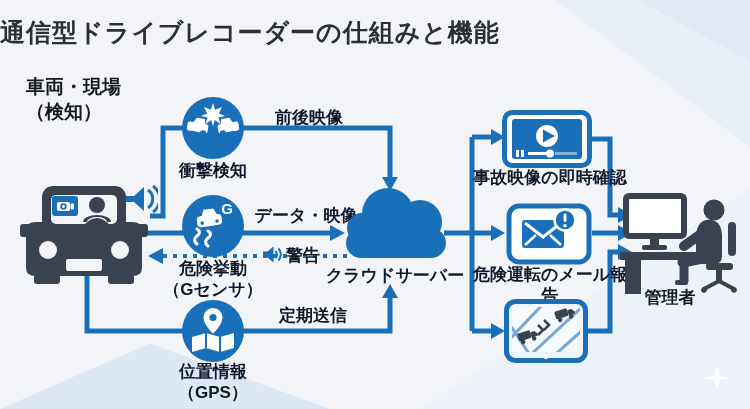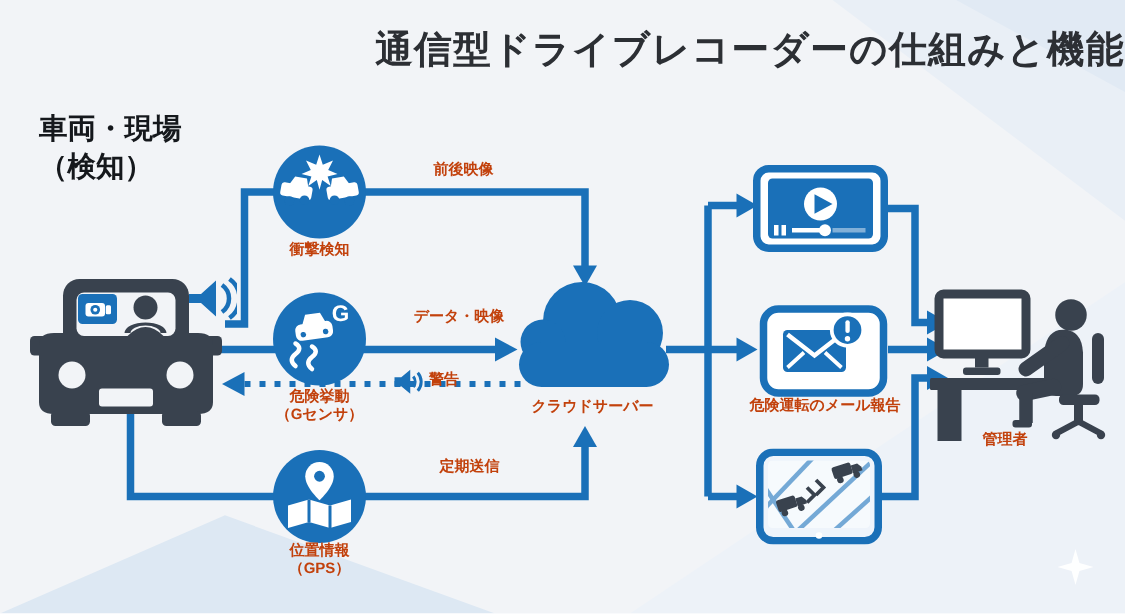--- a/index.html
+++ b/index.html
@@ -5,31 +5,31 @@
   html,body{margin:0;padding:0;background:#fff;}
   .stage{position:relative;width:750px;height:409px;background:#f2f4f7;overflow:hidden;
          font-family:"Liberation Sans",sans-serif;color:#15181c;}
   .bg{position:absolute;inset:0;pointer-events:none;}
   .bg1{clip-path:polygon(20% 84%,44% 100%,0% 100%);background:#dde8f3;}
   .bg2{clip-path:polygon(74% 0,100% 0,100% 36%);background:#e9eff6;}
   .bg3{clip-path:polygon(85% 0,100% 0,100% 15%);background:#e1eaf4;}
   .bg4{clip-path:polygon(100% 46%,100% 100%,56% 100%);background:#edf2f8;}
   .sparkle{position:absolute;left:705px;top:366px;width:24px;height:24px;background:#ffffff;opacity:.95;
            clip-path:polygon(50% 0,61% 39%,100% 50%,61% 61%,50% 100%,39% 61%,0 50%,39% 39%);}
-  .title{position:absolute;left:0;top:16px;width:100%;text-align:right;
+  .title{position:absolute;left:0;top:16px;width:100%;text-align:left;
          font-size:25px;font-weight:700;color:#2c2f34;letter-spacing:1px;}
   .side-header{position:absolute;top:74px;font-size:19px;font-weight:700;line-height:1.32;}
   .hdr-left{left:26px;width:122px;}
   .hdr-right{left:610px;width:140px;}
   .node{position:absolute;width:62px;height:62px;border-radius:50%;background:#1a70b8;
         display:flex;align-items:center;justify-content:center;}
-  .lbl{position:absolute;font-weight:700;font-size:10px;line-height:1.22;text-align:center;color:#c2410c;}
+  .lbl{position:absolute;font-weight:700;font-size:17px;line-height:1.22;text-align:center;color:#0f172a;}
   .abs{position:absolute;}
   svg{display:block;}
-  .warnrow{position:absolute;left:262px;top:246px;display:flex;align-items:center;gap:4px;}
+  .warnrow{position:absolute;left:262px;top:246px;display:flex;gap:4px;}
 </style>
 </head>
 <body>
 
 <div class="stage">
 
   <div class="bg bg1"></div>
   <div class="bg bg2"></div>
   <div class="bg bg3"></div>
   <div class="bg bg4"></div>
@@ -179,20 +179,21 @@
     <rect x="2.5" y="2.5" width="85" height="53" rx="8" fill="#fff" stroke="#1a70b8" stroke-width="5"></rect>
     <rect x="10" y="9" width="70" height="40" rx="3" fill="#1a70b8"></rect>
     <circle cx="45" cy="26" r="11" fill="#fff"></circle>
     <polygon points="41,19.5 41,32.5 53,26" fill="#1a70b8"></polygon>
     <rect x="14" y="40" width="3" height="7" fill="#fff"></rect>
     <rect x="19" y="40" width="3" height="7" fill="#fff"></rect>
     <path d="M26,43.5 L48,43.5" stroke="#fff" stroke-width="3"></path>
     <circle cx="48" cy="43.5" r="4" fill="#fff"></circle>
     <path d="M53,43.5 L75,43.5" stroke="#ffffff" stroke-width="3" opacity="0.45"></path>
   </svg>
+  <div class="lbl" style="left:465px;top:168px;width:170px">事故映像の即時確認</div>
 
   <svg class="abs" style="left:506px;top:203px" width="86" height="62" viewBox="0 0 86 62">
     <rect x="3" y="3" width="80" height="56" rx="10" fill="#fff" stroke="#1a70b8" stroke-width="5"></rect>
     <rect x="16" y="17" width="42" height="28" rx="3" fill="#1a70b8"></rect>
     <path d="M19,20 L37,34 L55,20" stroke="#fff" stroke-width="3" fill="none"></path>
     <path d="M19,42 L30,32 M55,42 L44,32" stroke="#fff" stroke-width="2.5" fill="none"></path>
     <circle cx="59" cy="17" r="10.5" fill="#1a70b8" stroke="#fff" stroke-width="2.5"></circle>
     <rect x="57.6" y="10.5" width="2.9" height="8.5" rx="1.4" fill="#fff"></rect>
     <circle cx="59" cy="22.8" r="1.8" fill="#fff"></circle>
   </svg>

